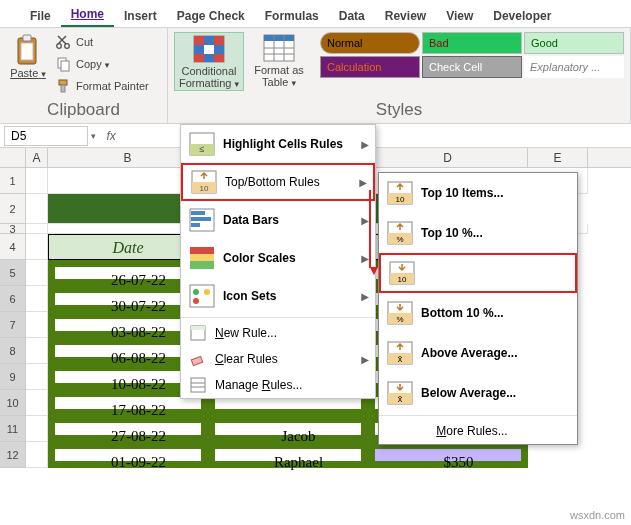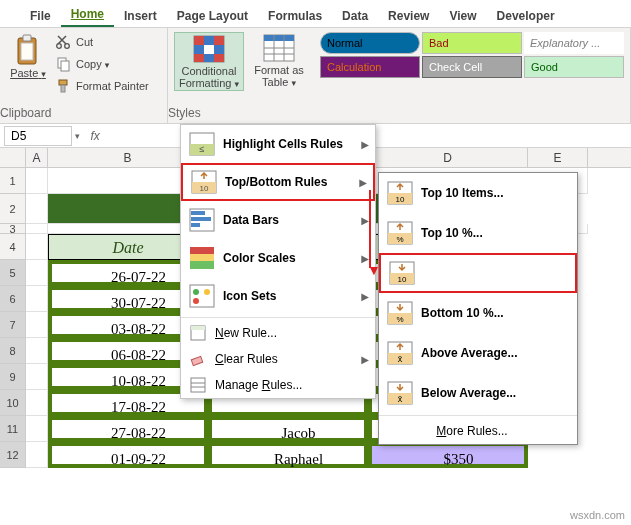--- a/index.html
+++ b/index.html
@@ -1,70 +1,70 @@
 <!DOCTYPE html>
 <html><head>
 <meta charset="utf-8">
 <style>
 * { box-sizing: border-box; margin: 0; padding: 0; font-family: "Segoe UI", Arial, sans-serif; }
 body { background: #fff; width: 631px; height: 525px; overflow: hidden; position: relative; font-size: 12px; }
 
 
 .tabbar { display: flex; align-items: flex-end; height: 28px; padding-left: 20px; border-bottom: 1px solid #d4d4d4; background: #fff; }
 .tab { padding: 5px 10px 4px; color: #444; cursor: pointer; font-weight: bold; }
-.tab.active { color: #4d7c0f; border-bottom: 2px solid #217346; font-weight: 600; text-decoration: underline; }
+.tab.active { color: #4c1d95; border-bottom: 2px solid #217346; font-weight: 600; text-decoration: underline; }
 
 
 .ribbon { display: flex; background: #f3f2f1; border-bottom: 1px solid #d4d4d4; height: 96px; }
 .group { border-right: 1px solid #d4d4d4; display: flex; flex-direction: column; }
 .group-body { flex: 1; display: flex; align-items: flex-start; padding: 4px 6px 0; }
-.group-label { text-align: left; font-size: 12px; color: #666; padding: 2px 0 3px; }
+.group-label { text-align: center; font-size: 17px; color: #666; padding: 2px 0 3px; }
 
 
 .paste-btn { display: flex; flex-direction: column; align-items: center; width: 44px; padding-top: 2px; }
 .paste-icon { width: 28px; height: 32px; }
 .paste-lbl { font-size: 11px; color: #444; margin-top: 1px; text-decoration: underline; }
 .clip-right { display: flex; flex-direction: column; gap: 2px; margin-left: 4px; }
 .clip-item { display: flex; align-items: center; height: 20px; gap: 4px; padding: 1px 2px; white-space: nowrap; }
 
 
 .bigbtn { display: flex; flex-direction: column; align-items: center; width: 70px; text-align: center; padding: 2px 2px 0; }
 .bigbtn.active { background: #d1e6d7; border: 1px solid #9ac7a8; }
 .bigbtn .lbl { font-size: 11px; color: #444; line-height: 12px; margin-top: 2px; }
 .bigicon { width: 32px; height: 28px; }
 
 
 .gallery { display: grid; grid-template-columns: repeat(2, 100px); grid-auto-rows: 22px; gap: 2px; margin-left: 6px; }
 .style-cell { border: 1px solid #bbb; display: flex; align-items: center; padding: 0 6px; font-size: 11px; }
-.sc-normal { background: #0369a1; border-radius: 11px; }
-.sc-bad { background: #bef264; color: #9c0006; }
+.sc-normal { background: #a16207; border-radius: 11px; }
+.sc-bad { background: #22c55e; color: #9c0006; }
 .sc-good { background: #c6efce; color: #006100; }
 .sc-calc { background: #701a75; color: #e26b0a; border-color: #999; }
 .sc-check { background: #a5a5a5; color: #fff; border-color: #666; }
 .sc-expl { background: #fff; color: #7f7f7f; font-style: italic; border: none; }
 
 
 .fbar { display: flex; align-items: center; height: 24px; border-bottom: 1px solid #d4d4d4; }
-.namebox { width: 68px; border: 1px solid #ccc; margin: 2px 0 2px 4px; padding: 1px 6px; background: #fff; height: 20px; font-size: 12px; }
+.namebox { width: 84px; border: 1px solid #ccc; margin: 2px 0 2px 4px; padding: 1px 6px; background: #fff; height: 20px; font-size: 12px; }
 .fx { padding: 0 8px; color: #666; font-style: italic; }
 .finput { flex: 1; border: none; height: 20px; padding: 0 4px; }
 
 
 .sheet-area { position: relative; }
 .colhdrs { display: flex; height: 20px; background: #f3f2f1; border-bottom: 1px solid #ccc; }
 .hcorner { width: 26px; border-right: 1px solid #ccc; }
 .chdr { border-right: 1px solid #ccc; text-align: center; font-size: 12px; color: #444; line-height: 20px; }
 .cA { width: 22px; } .cB { width: 160px; } .cC { width: 160px; } .cD { width: 160px; } .cE { width: 60px; }
 .row { display: flex; height: 26px; }
 .rhdr { width: 26px; background: #f3f2f1; border-right: 1px solid #ccc; border-bottom: 1px solid #ccc; text-align: center; font-size: 11px; color: #444; line-height: 26px; }
 .rhdr.sel { background: #d6d6d6; }
 .cell { border-right: 1px solid #e0e0e0; border-bottom: 1px solid #e0e0e0; background: #fff; }
 .bigtitle { background: #3a6e24; color: #cfe6c2; font-family: Georgia, serif; font-style: italic; font-size: 18px; display: flex; align-items: center; justify-content: center; }
 .thead { background: #d9ead3; color: #274e13; font-family: Georgia, serif; font-style: italic; font-size: 16px; text-align: center; line-height: 26px; border: 1px solid #000; }
-.tdata { font-family: Georgia, serif; font-size: 15px; text-align: center; line-height: 26px; border: 4px solid #4d7c0f; padding-left: 21px; }
+.tdata { font-family: Georgia, serif; font-size: 15px; text-align: center; line-height: 26px; border: 7px solid #4d7c0f; padding-left: 21px; }
 
 
 .menu { position: absolute; background: #fff; border: 1px solid #c6c6c6; box-shadow: 2px 2px 6px rgba(0,0,0,.25); z-index: 5; }
 .menu-item { display: flex; align-items: center; height: 38px; padding: 0 20px 0 8px; gap: 8px; white-space: nowrap; position: relative; }
 .menu-item.small { height: 26px; }
 .menu-item .chev { position: absolute; right: 6px; color: #666; font-size: 10px; }
 .menu-item.hi { border: 2px solid #e02020; }
 .mi-icon { width: 26px; height: 24px; display: inline-block; }
 .menu-sep { height: 1px; background: #e0e0e0; margin: 2px 0; }
 
@@ -82,21 +82,21 @@
 .txt11 { font-size: 11px; color: #444; }
 .watermark { position: absolute; right: 6px; bottom: 4px; font-size: 11px; color: #999; }
 </style>
 </head>
 <body>
 
 <div class="tabbar">
   <div class="tab">File</div>
   <div class="tab active">Home</div>
   <div class="tab">Insert</div>
-  <div class="tab">Page Layout</div>
+  <div class="tab">Page Check</div>
   <div class="tab">Formulas</div>
   <div class="tab">Data</div>
   <div class="tab">Review</div>
   <div class="tab">View</div>
   <div class="tab">Developer</div>
 </div>
 
 <div class="ribbon">
 
   <div class="group" style="width:176px">
@@ -165,22 +165,22 @@
           </svg>
         <div class="lbl"><span>Format as Table</span> <span style="font-size:9px">▾</span></div>
       </div>
       <div class="gallery">
         <div class="style-cell sc-normal">Normal</div>
         <div class="style-cell sc-bad">Bad</div>
         <div class="style-cell sc-calc">Calculation</div>
         <div class="style-cell sc-check">Check Cell</div>
       </div>
       <div style="display:flex;flex-direction:column;gap:2px;margin-left:2px">
+        <div class="style-cell sc-good" style="width:100px;height:22px">Good</div>
         <div class="style-cell sc-expl" style="width:100px;height:22px">Explanatory ...</div>
-        <div class="style-cell sc-good" style="width:100px;height:22px">Good</div>
       </div>
     </div>
     <div class="group-label">Styles</div>
   </div>
 </div>
 
 <div class="fbar">
   <input class="namebox" value="D5" style="">
   <span style="font-size:9px;color:#666;padding:0 3px">▾</span>
   <span class="fx">fx</span>
@@ -287,21 +287,21 @@
     <span style="font-weight:600">Highlight Cells Rules</span>
       <span class="chev">▶</span>
   </div>
   <div class="menu-item hi">
     <svg class="mi-icon" viewBox="0 0 26 24">
         <rect x="1" y="1" width="24" height="22" fill="#fff" stroke="#888"></rect>
         <rect x="1" y="12" width="24" height="11" fill="#f2d49a"></rect>
         <path d="M13 3 L13 9 M10 6 L13 3 L16 6" stroke="#c0752a" stroke-width="1.5" fill="none"></path>
         <text x="13" y="21" font-size="8" text-anchor="middle" fill="#555">10</text>
       </svg>
-    <span style="font-weight:700">Top/Bottom Rules</span>
+    <span style="font-weight:400">Top/Bottom Rules</span>
       <span class="chev">▶</span>
   </div>
   <div class="menu-item">
     <svg class="mi-icon" viewBox="0 0 26 24">
         <rect x="1" y="1" width="24" height="22" fill="#fff" stroke="#888"></rect>
         <rect x="2" y="3" width="14" height="4" fill="#4a86c6"></rect>
         <rect x="2" y="9" width="20" height="4" fill="#4a86c6"></rect>
         <rect x="2" y="15" width="9" height="4" fill="#4a86c6"></rect>
       </svg>
     <span style="font-weight:600">Data Bars</span>

